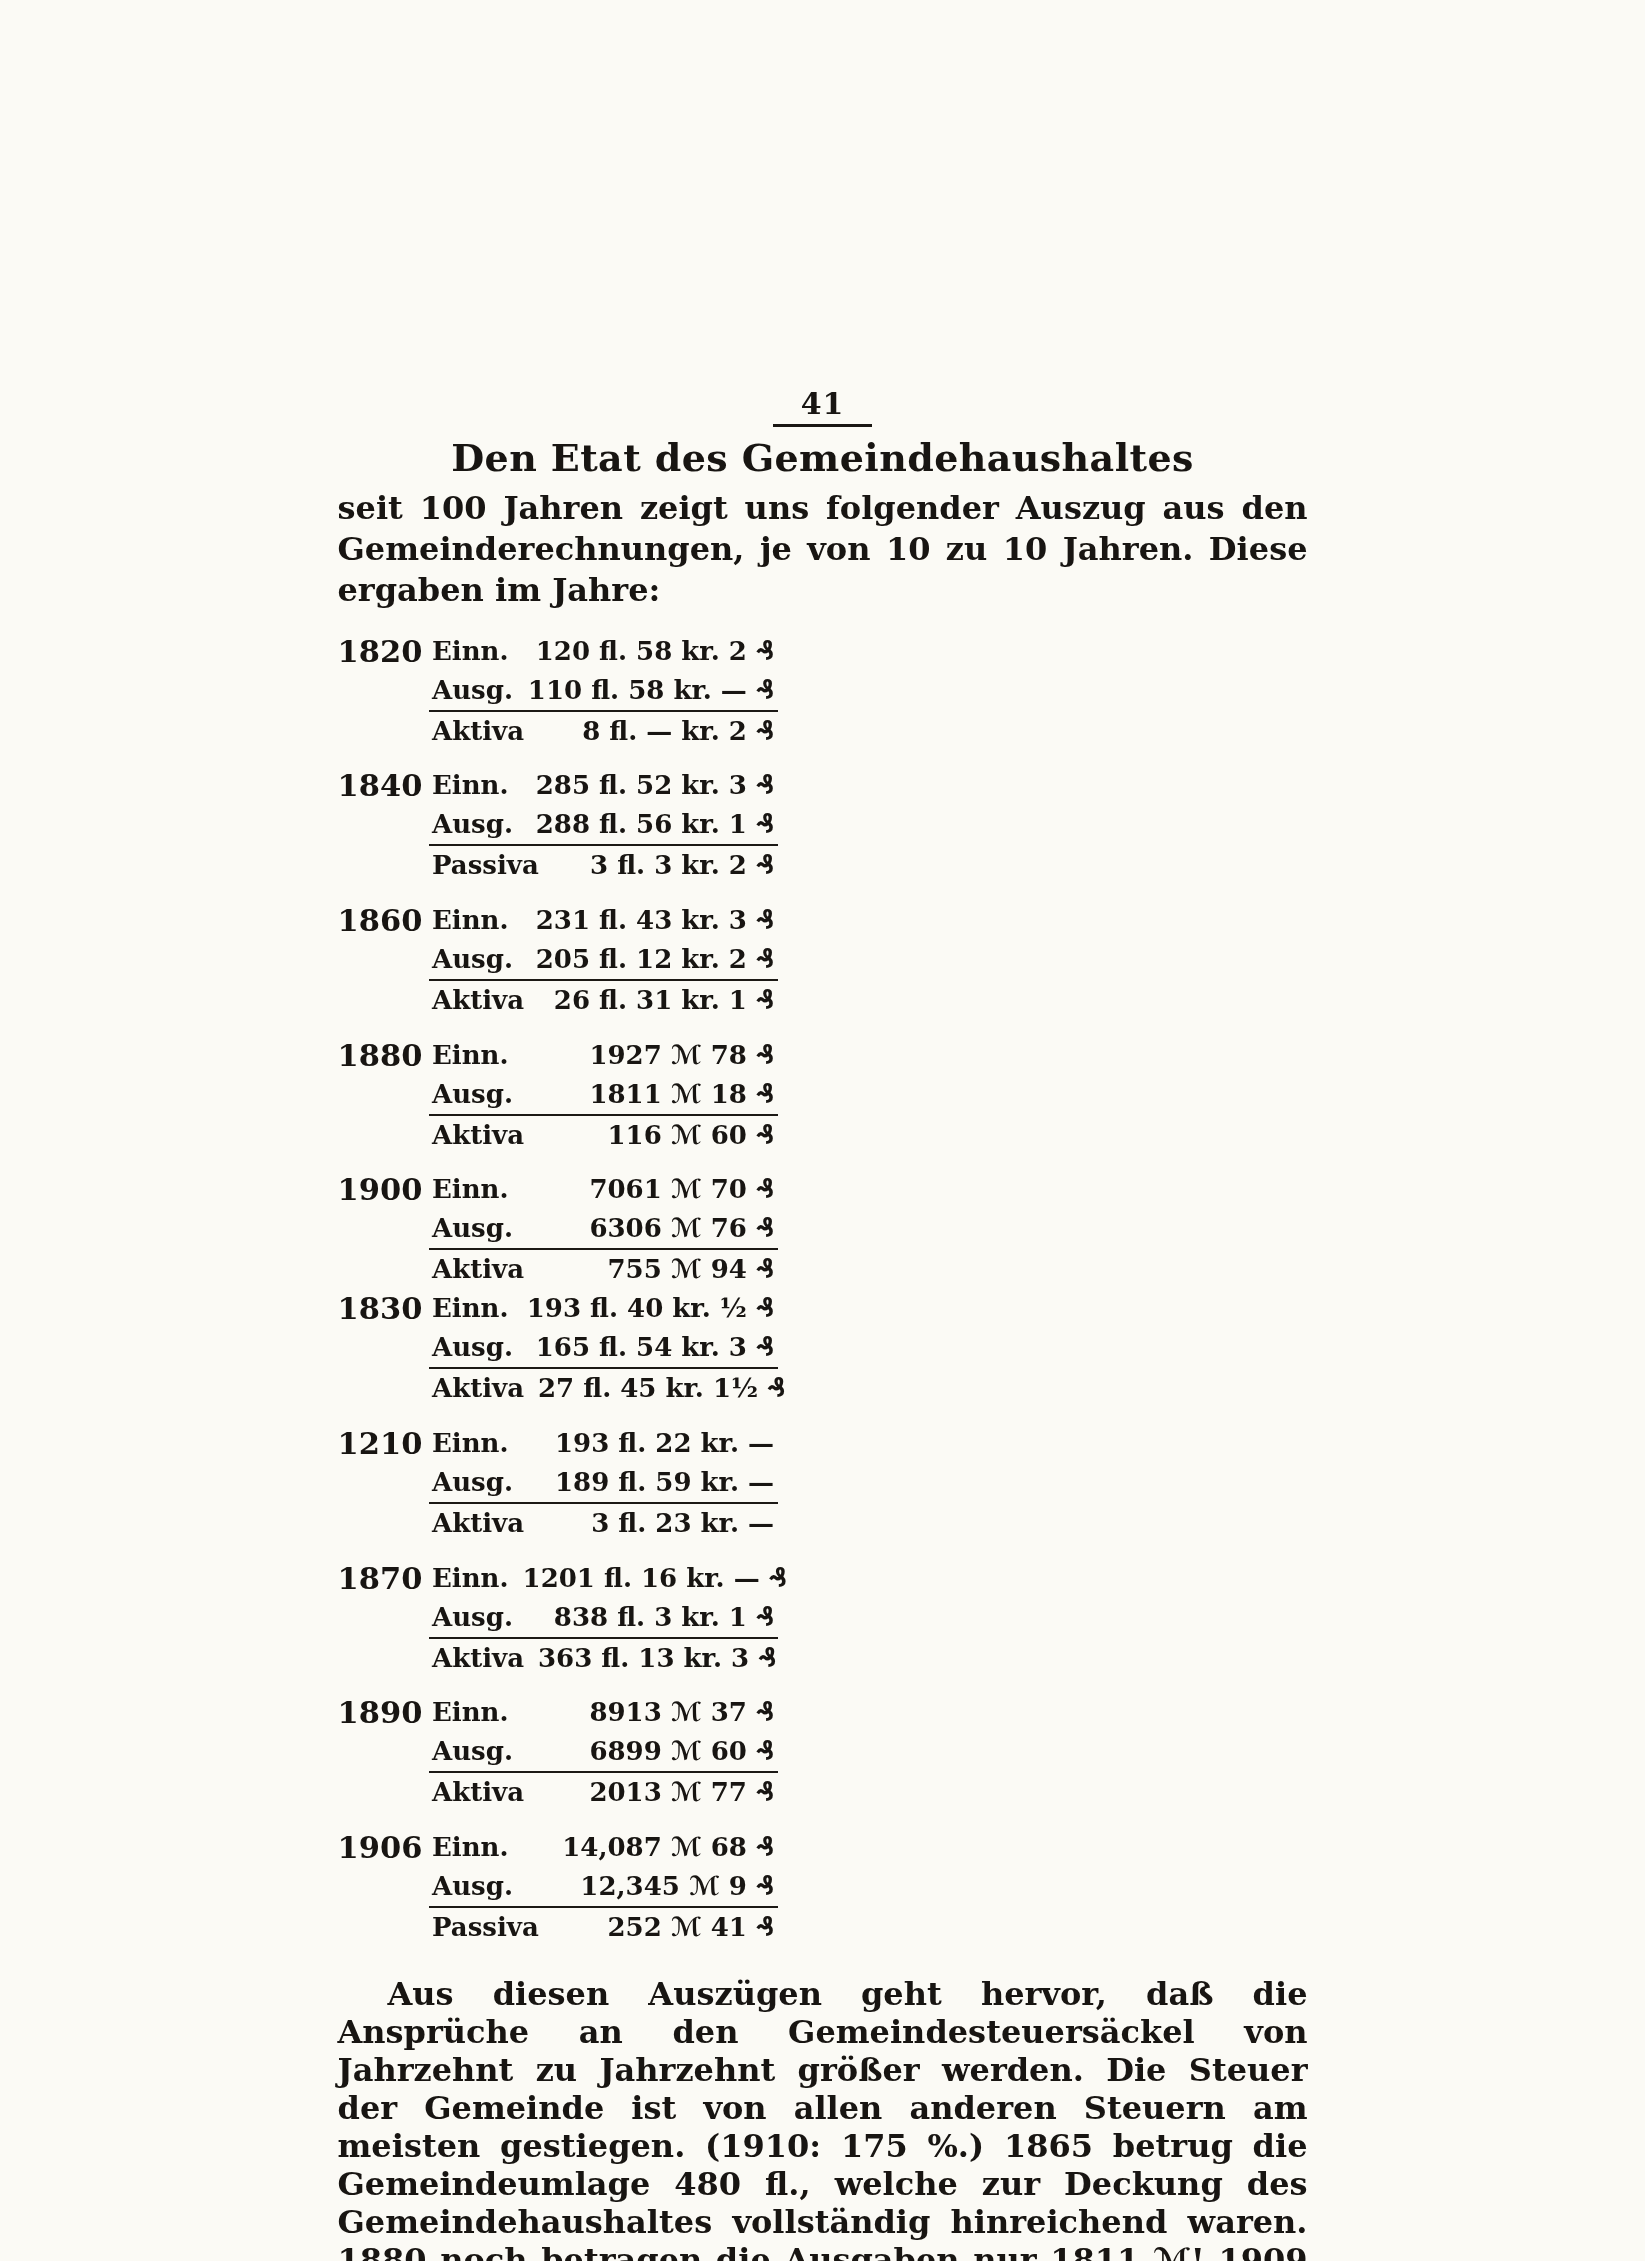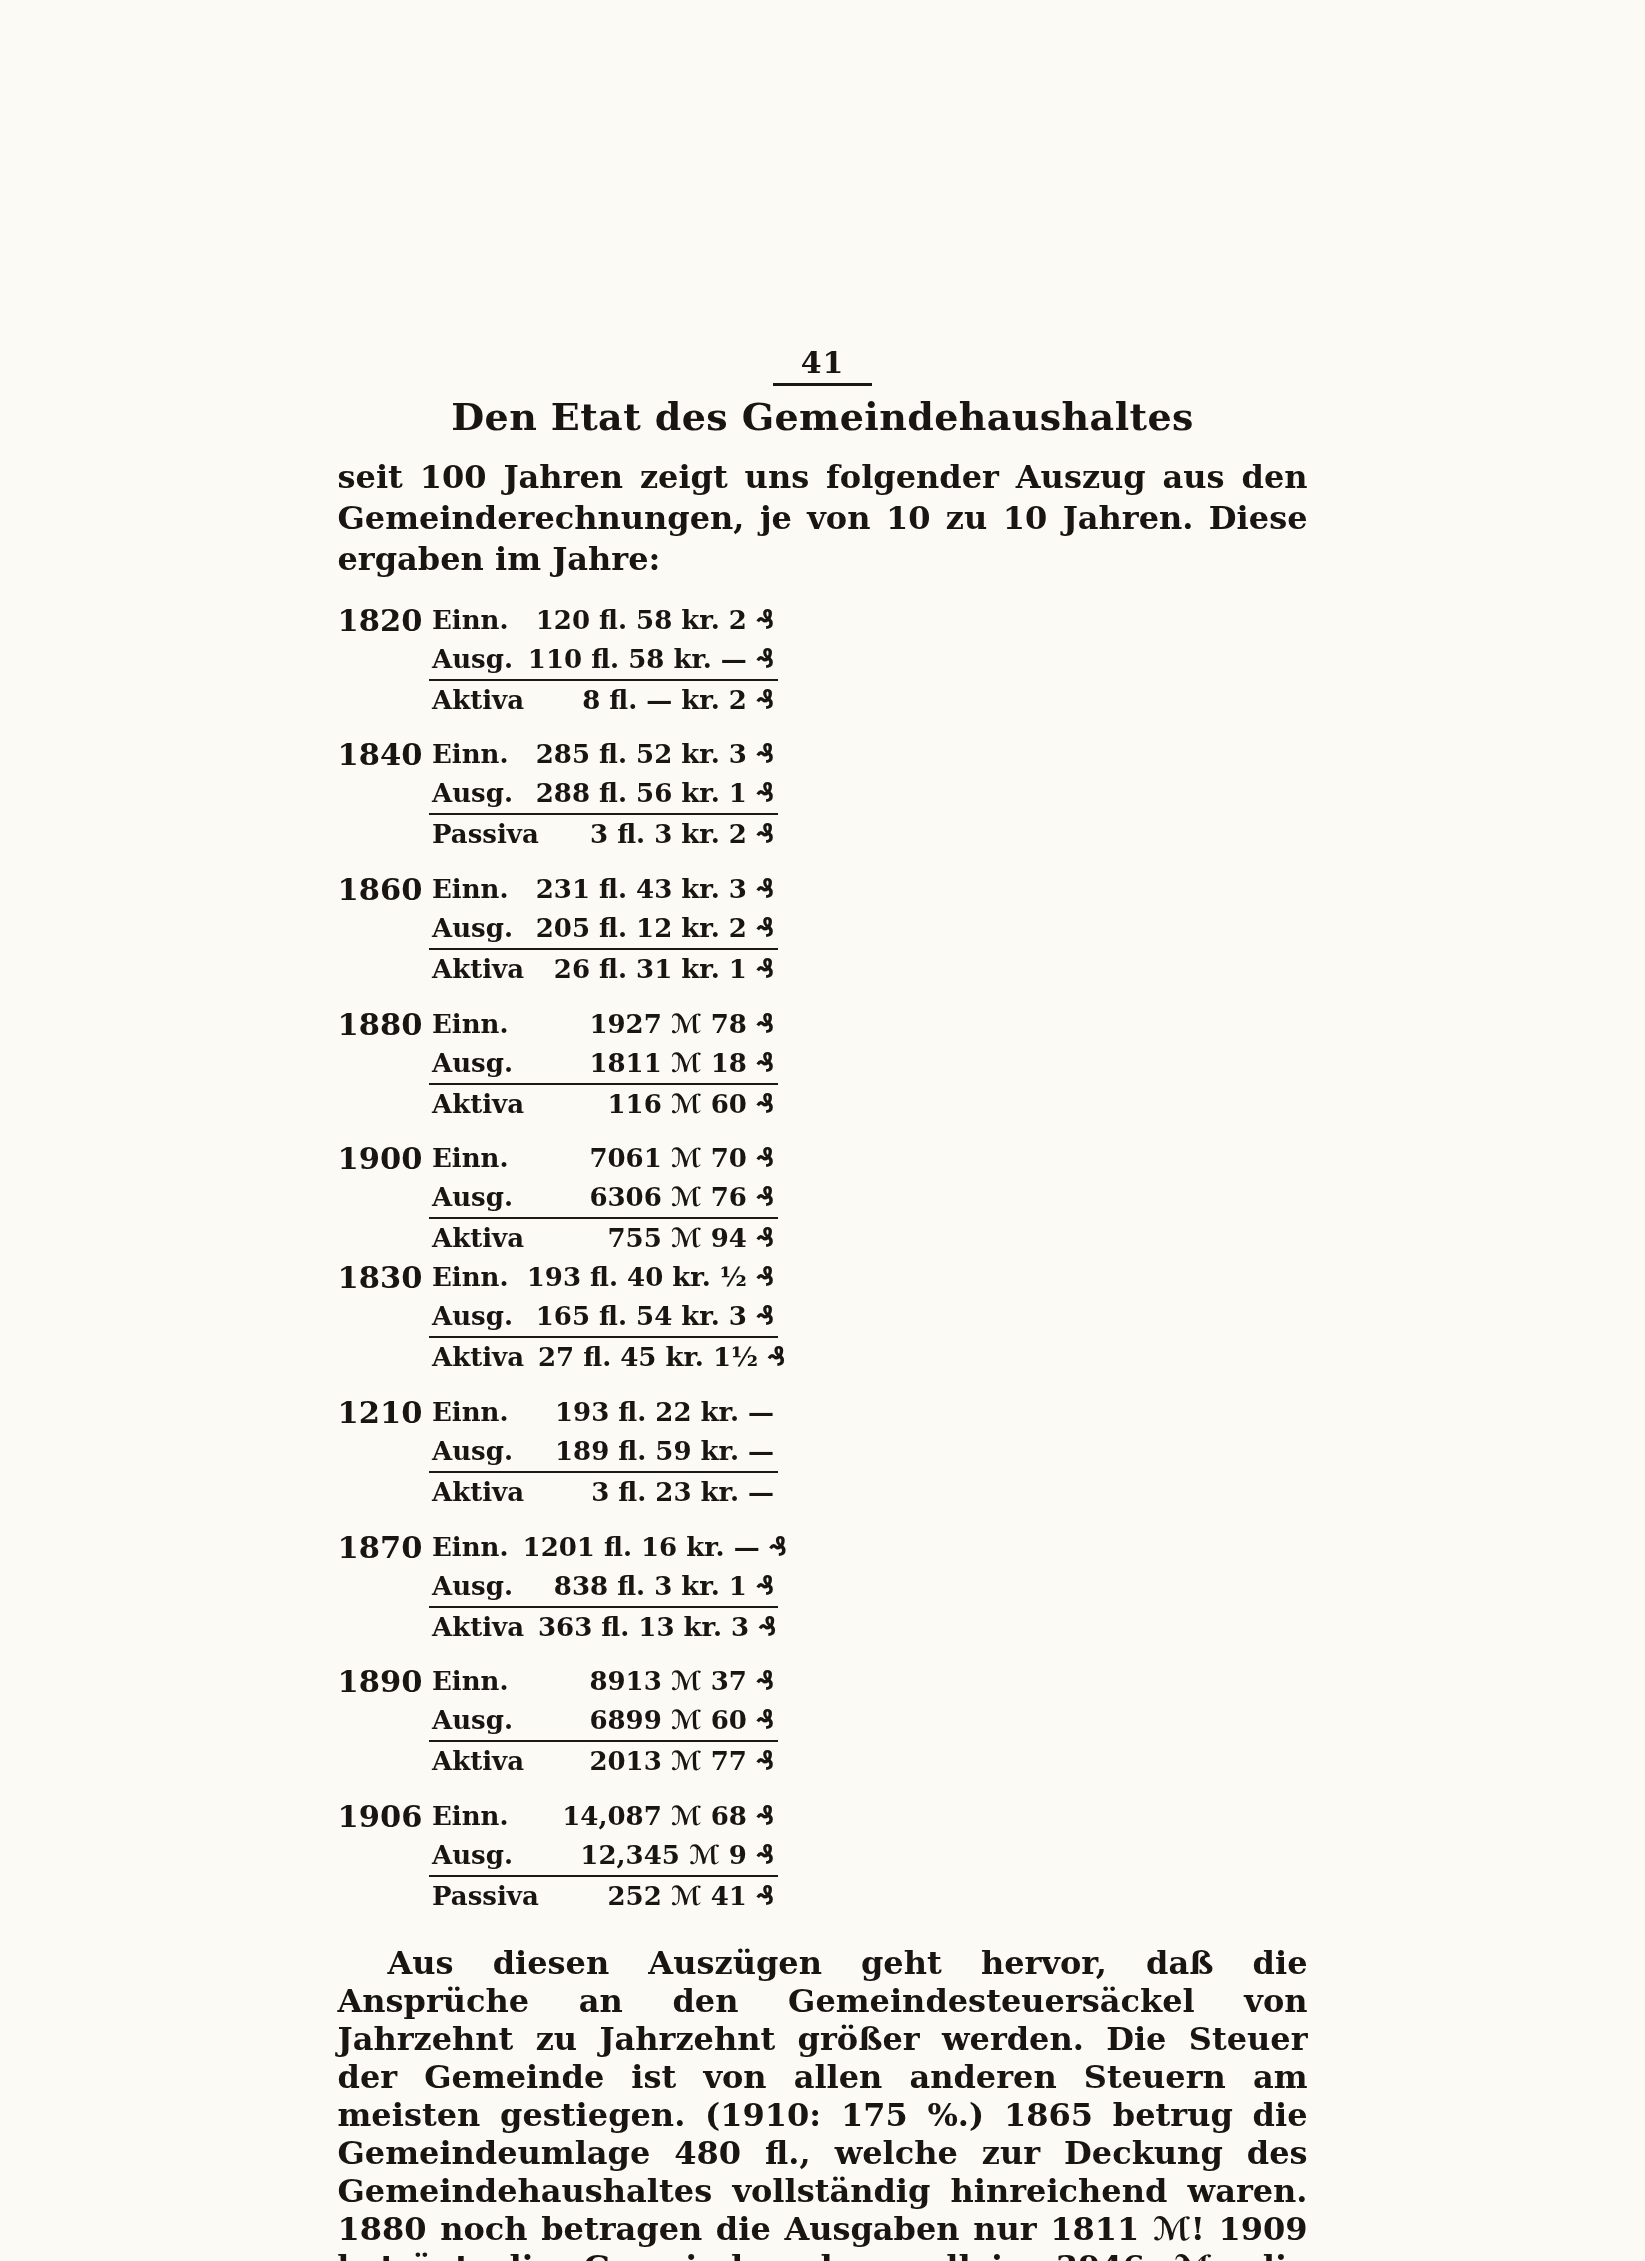--- a/index.html
+++ b/index.html
@@ -9,38 +9,38 @@
     color: #181512;
     font-family: "DejaVu Serif", "DejaVu Sans", serif;
     font-weight: 700;
     overflow: hidden;
   }
   .page {
     width: 970px;
     margin: 0 auto;
     padding-top: 345px;
   }
-  .pagenum-wrap { text-align: center; }
+  .pagenum-wrap { text-align: center; margin-top: 41px; }
   .pagenum {
     display: inline-block;
     font-size: 30px;
     line-height: 35px;
     padding: 0 28px 2.6px;
     border-bottom: 3.5px solid #1a1713;
     letter-spacing: 0.9px;
   }
   .doc-title {
     text-align: center;
     font-size: 38px;
     line-height: 40px;
     margin-top: 11px;
     letter-spacing: 0.4px;
   }
   .intro {
-    margin-top: 20px;
+    margin-top: 10px;
     font-size: 32px;
     line-height: 41px;
     text-align: justify;
   }
   .budget-table {
     margin-top: 21px;
     display: flex;
     justify-content: space-between;
     flex-direction: column;
   }

